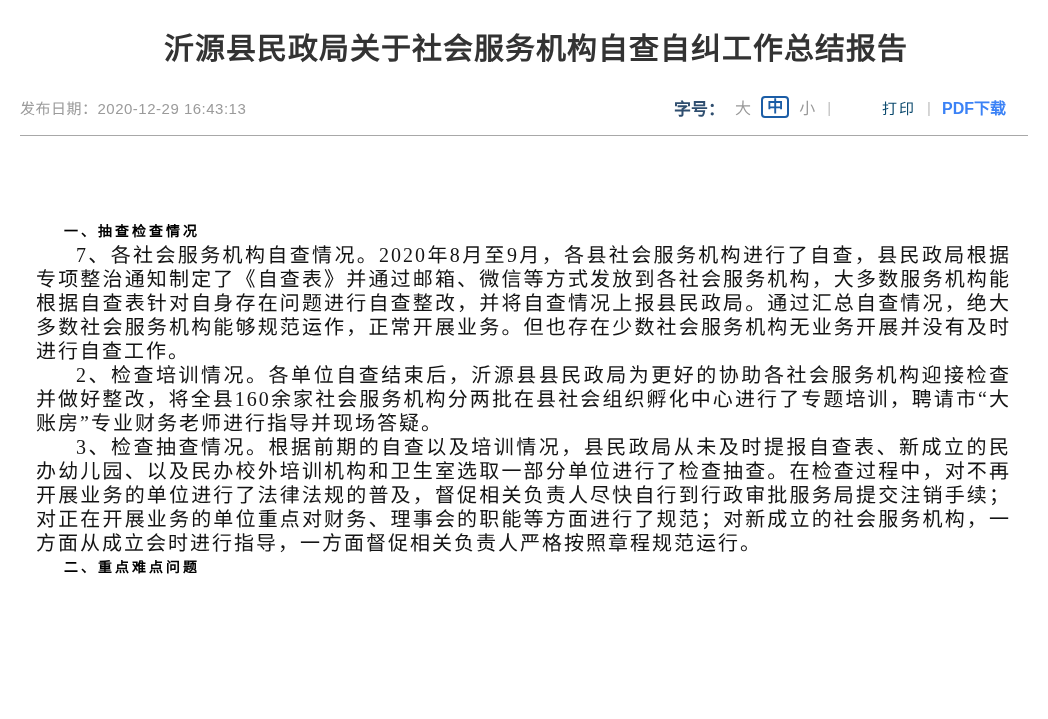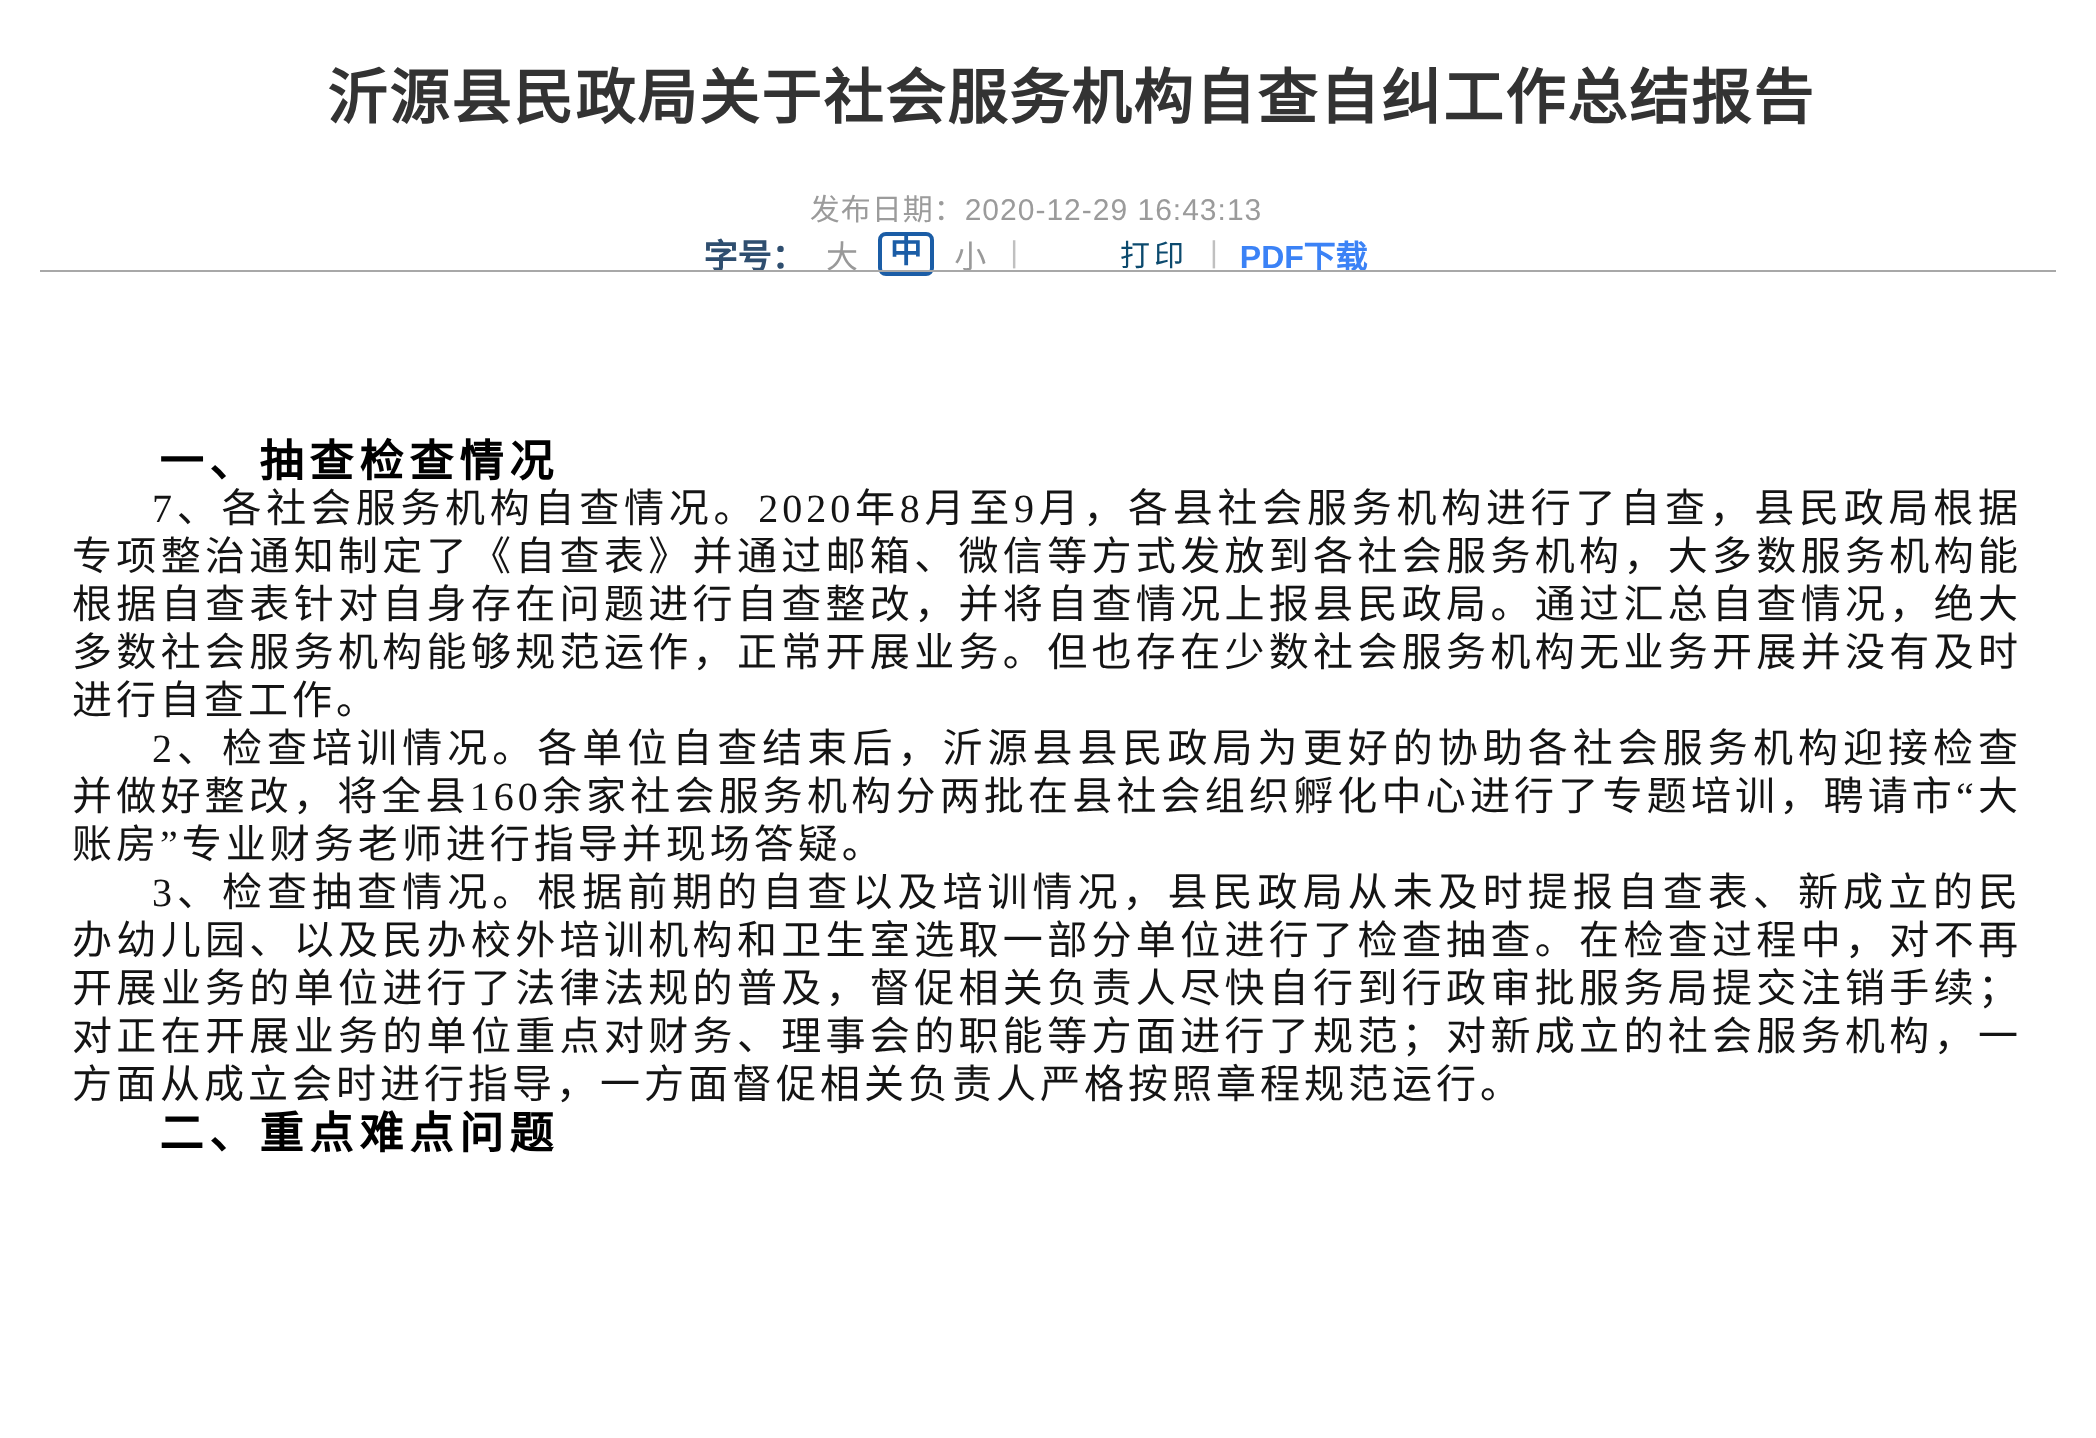--- a/index.html
+++ b/index.html
@@ -24,26 +24,25 @@
     color: #333333;
     letter-spacing: 1px;
     margin: 0;
     font-family: "Liberation Sans", sans-serif;
   }
 
   .meta-row {
     position: absolute;
     top: 93px;
     left: 20px;
-    right: 32px;
+    right: 42px;
     height: 28px;
     display: flex;
     justify-content: space-between;
     align-items: center;
-    flex-direction: column;
   }
 
   .publish-date {
     color: #9b9b9b;
     font-size: 15px;
     letter-spacing: 0.5px;
   }
 
   .toolbar {
     display: flex;
@@ -111,21 +110,21 @@
     text-align: justify;
     font-family: "Liberation Serif", serif;
   }
   .article p.body-para {
     margin: 0;
     text-indent: 2em;
   }
   .article h3.sec-heading {
     margin: 0;
     text-indent: 2em;
-    font-size: 22px;
+    font-size: 14px;
     font-weight: bold;
     color: #000000;
     font-family: "Liberation Sans", sans-serif;
     letter-spacing: 3px;
   }
 </style>
 </head>
 <body>
 
 <h1 class="page-title">沂源县民政局关于社会服务机构自查自纠工作总结报告</h1>

